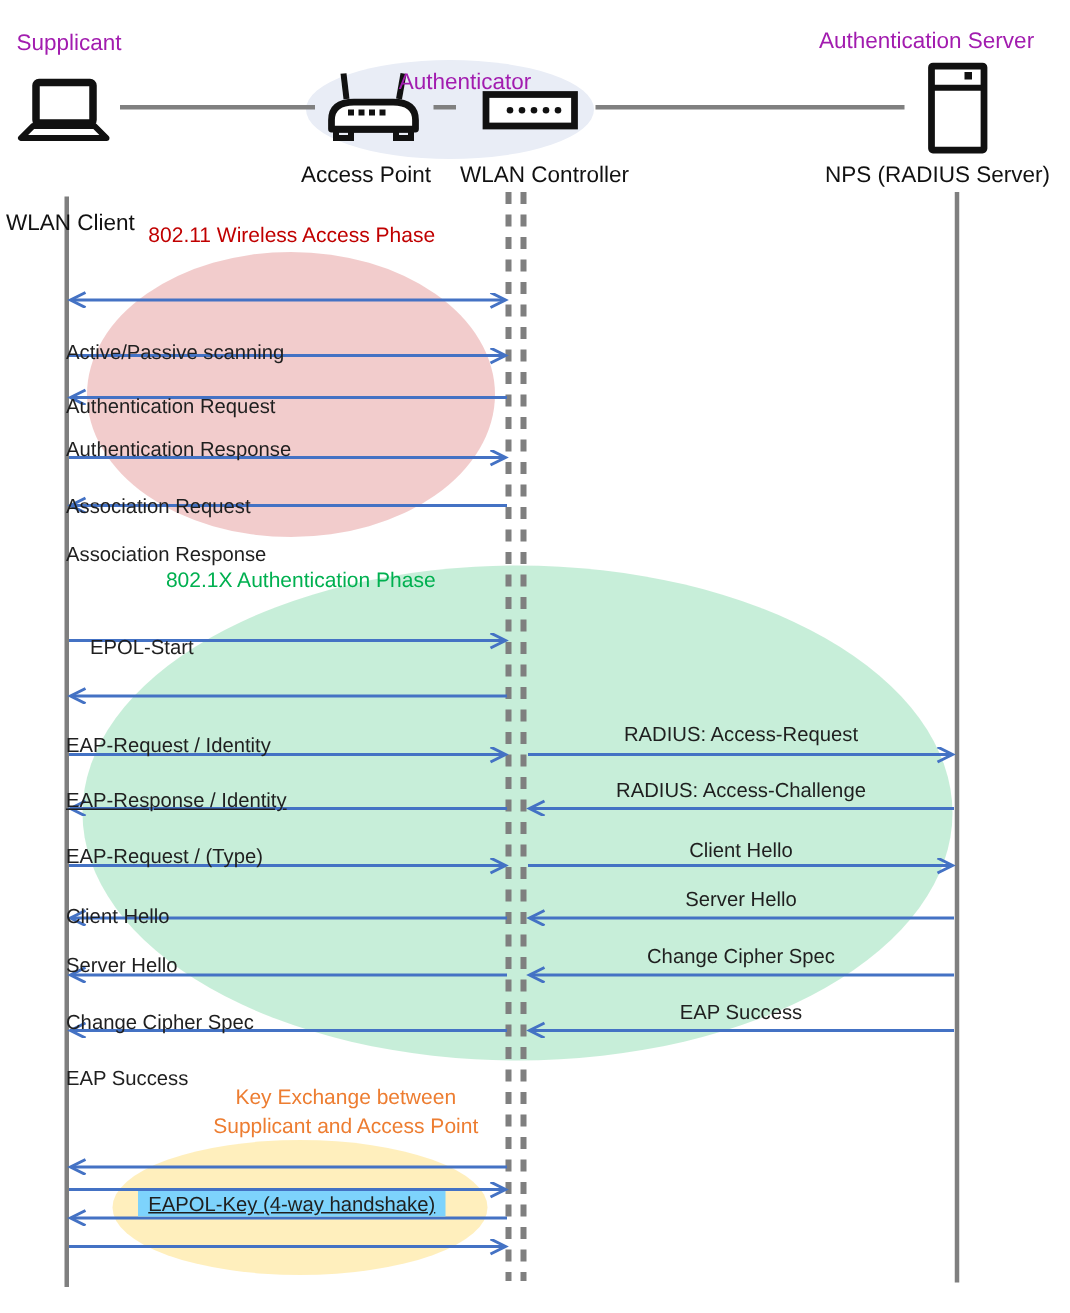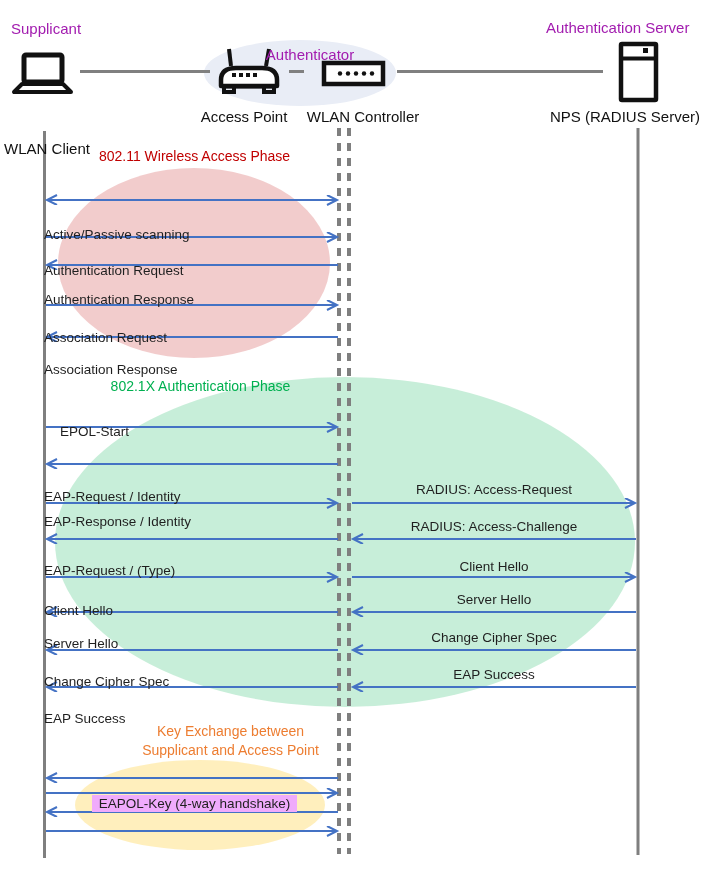--- a/index.html
+++ b/index.html
@@ -11,21 +11,21 @@
   .lbl{position:absolute;font-size:13.5px;line-height:16px;white-space:nowrap;color:#1f1f1f;}
   .zoneL{left:44px;width:301px;margin-top:44px;}
   .zoneR{left:351px;width:286px;text-align:center;}
   .role{position:absolute;font-size:15px;line-height:17px;color:#a21caf;white-space:nowrap;}
   .dev{position:absolute;font-size:15px;line-height:17px;color:#111;white-space:nowrap;text-align:center;}
   .phase-title{position:absolute;font-size:14px;line-height:19px;font-weight:400;text-align:center;white-space:nowrap;}
   .pt-red{color:#C00000;}
   .pt-green{color:#00B050;}
   .pt-orange{color:#ED7D31;}
   .keylabel-wrap{position:absolute;left:44px;width:301px;top:794px;text-align:center;}
-  .keylabel{display:inline-block;background:#f0abfc;padding:0 7px;font-size:13.5px;line-height:17px;color:#1f1f1f;white-space:nowrap;}
+  .keylabel{display:inline-block;background:#7dd3fc;padding:0 7px;font-size:13.5px;line-height:17px;color:#1f1f1f;white-space:nowrap;text-decoration:underline;}
 </style>
 </head>
 <body>
 
 <div class="canvas">
 
   <svg class="layer" width="713" height="875" viewBox="0 0 713 875">
     <defs>
       <marker id="ahE" markerWidth="14" markerHeight="14" refX="10" refY="5" orient="auto" markerUnits="userSpaceOnUse">
         <path d="M1 0 L11 5 L1 10" fill="none" stroke="#4472C4" stroke-width="2"></path>
@@ -137,21 +137,21 @@
   </div>
 
   <div class="lbl zoneL" style="top:183px;">Active/Passive scanning</div>
   <div class="lbl zoneL" style="top:219px;">Authentication Request</div>
   <div class="lbl zoneL" style="top:248px;">Authentication Response</div>
   <div class="lbl zoneL" style="top:286px;">Association Request</div>
   <div class="lbl zoneL" style="top:318px;">Association Response</div>
 
   <div class="lbl zoneL" style="top:380px;padding-left:16px;">EPOL-Start</div>
   <div class="lbl zoneL" style="top:445px;">EAP-Request / Identity</div>
-  <div class="lbl zoneL" style="top:470px;">EAP-Response / Identity</div>
+  <div class="lbl zoneL" style="top:482px;text-decoration:underline;">EAP-Response / Identity</div>
   <div class="lbl zoneL" style="top:519px;">EAP-Request / (Type)</div>
   <div class="lbl zoneL" style="top:559px;">Client Hello</div>
   <div class="lbl zoneL" style="top:592px;">Server Hello</div>
   <div class="lbl zoneL" style="top:630px;">Change Cipher Spec</div>
   <div class="lbl zoneL" style="top:667px;">EAP Success</div>
 
   <div class="lbl zoneR" style="top:482px;">RADIUS: Access-Request</div>
   <div class="lbl zoneR" style="top:519px;">RADIUS: Access-Challenge</div>
   <div class="lbl zoneR" style="top:559px;">Client Hello</div>
   <div class="lbl zoneR" style="top:592px;">Server Hello</div>

